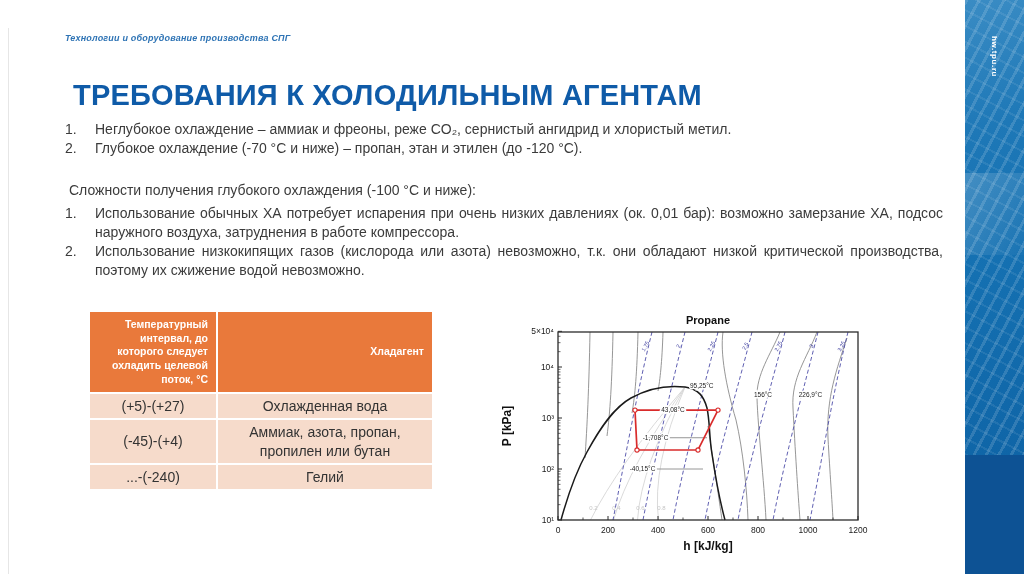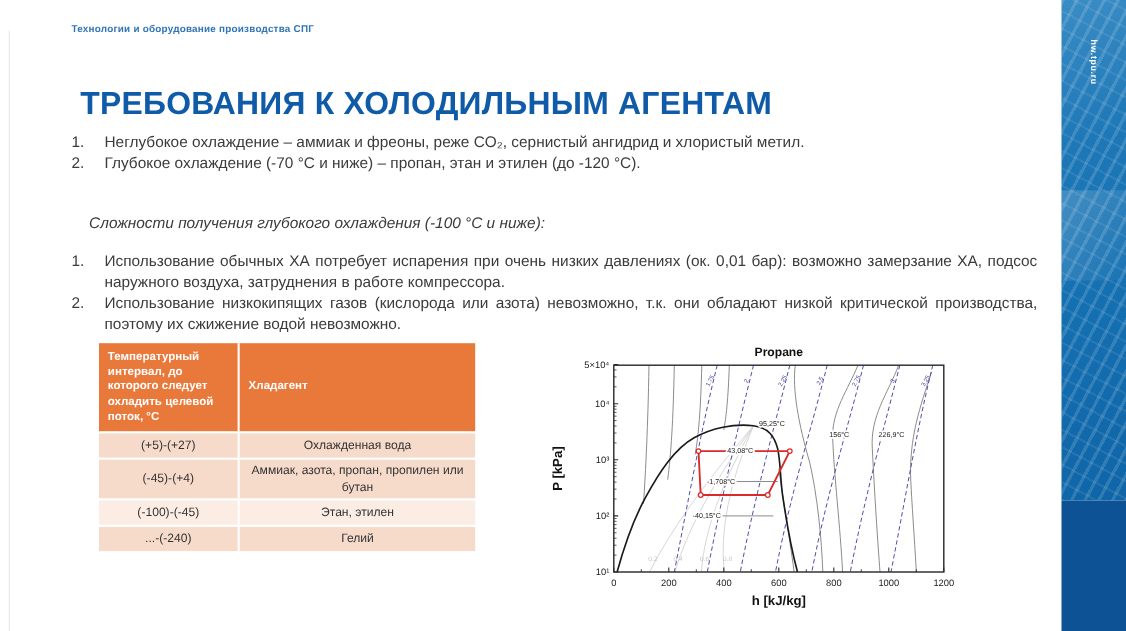--- a/index.html
+++ b/index.html
@@ -1,40 +1,40 @@
 <!DOCTYPE html>
 <html><head>
 <meta charset="utf-8">
 <style>
   html,body{margin:0;padding:0;}
   body{
     width:1024px;height:574px;position:relative;overflow:hidden;
     background:#ffffff;font-family:"Liberation Sans",sans-serif;
   }
   .slide-edge{position:absolute;left:8px;top:28px;width:1px;height:546px;background:#e6e6e6;}
-  .eyebrow{position:absolute;left:65px;top:21px;font-size:9px;font-weight:bold;color:#2f74b5;letter-spacing:0.2px;}
+  .eyebrow{position:absolute;left:65px;top:33px;font-size:9px;font-weight:bold;color:#2f74b5;letter-spacing:0.2px;font-style:italic;}
   .page-title{position:absolute;left:73px;top:60px;font-size:29px;font-weight:bold;color:#0f5ba8;letter-spacing:0.2px;}
   .bodytext{position:absolute;left:65px;top:120px;width:878px;font-size:14px;color:#3b3b3b;line-height:19px;}
   .nitem{display:flex;}
   .num{flex:0 0 30px;}
   .txt{flex:1;text-align:justify;}
   .spacer{height:19px;}
-  .intro{margin:16px;font-style:italic;}
+  .intro{margin:4px;}
   
   .tbl-wrap{position:absolute;left:90px;top:310px;width:342px;}
   table.tbl{border-collapse:separate;border-spacing:0 2px;width:342px;table-layout:fixed;}
   table.tbl col.c1{width:128px;}
   table.tbl col.c2{width:214px;}
   table.tbl th{
     background:#e9793b;color:#ffffff;font-size:10.5px;font-weight:bold;
-    text-align:left;vertical-align:middle;padding:6px 8px;line-height:1.3;height:50px;
+    text-align:right;vertical-align:middle;padding:6px 8px;line-height:1.3;height:50px;
   }
   table.tbl th:first-child{border-right:2px solid #ffffff;}
   table.tbl td{
-    font-size:11px;color:#333333;text-align:center;vertical-align:middle;
+    font-size:14px;color:#333333;text-align:center;vertical-align:middle;
     padding:3px 8px;line-height:1.3;height:16px;
   }
   table.tbl td:first-child{border-right:2px solid #ffffff;}
   table.tbl tr.dark td{background:#f6dbcb;}
   table.tbl tr.light td{background:#fbece4;}
   
   .chart{position:absolute;left:495px;top:298px;width:405px;height:266px;background:#ffffff;}
   .chart svg text{font-family:"Liberation Sans",sans-serif;}
   
   .band{position:absolute;left:965px;top:0;width:59px;height:574px;}
@@ -97,24 +97,20 @@
       </tr>
     </thead>
     <tbody>
       <tr class="dark">
         <td>(+5)-(+27)</td>
         <td>Охлажденная вода</td>
       </tr>
       <tr class="dark">
         <td>(-45)-(+4)</td>
         <td>Аммиак, азота, пропан, пропилен или бутан</td>
-      </tr>
-      <tr class="light">
-        <td>(-100)-(-45)</td>
-        <td>Этан, этилен</td>
       </tr>
       <tr class="dark">
         <td>...-(-240)</td>
         <td>Гелий</td>
       </tr>
     </tbody>
   </table>
 </div>
 
 <div class="chart">

